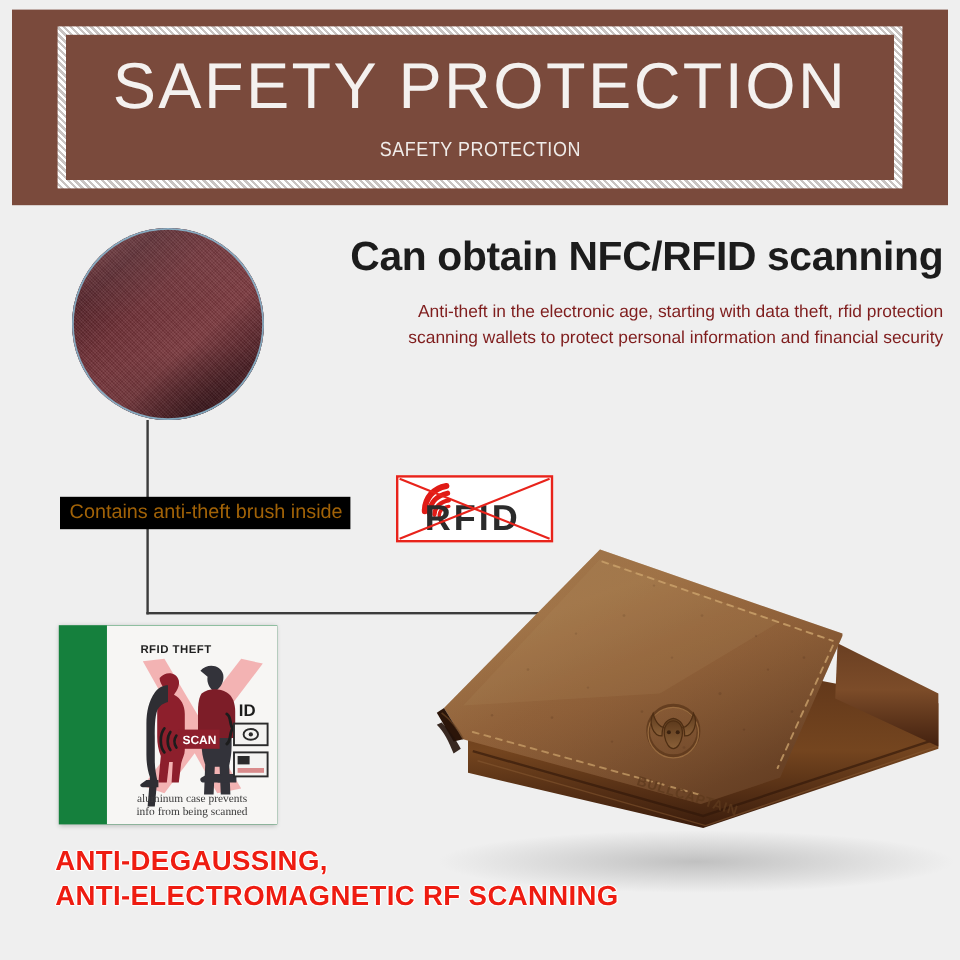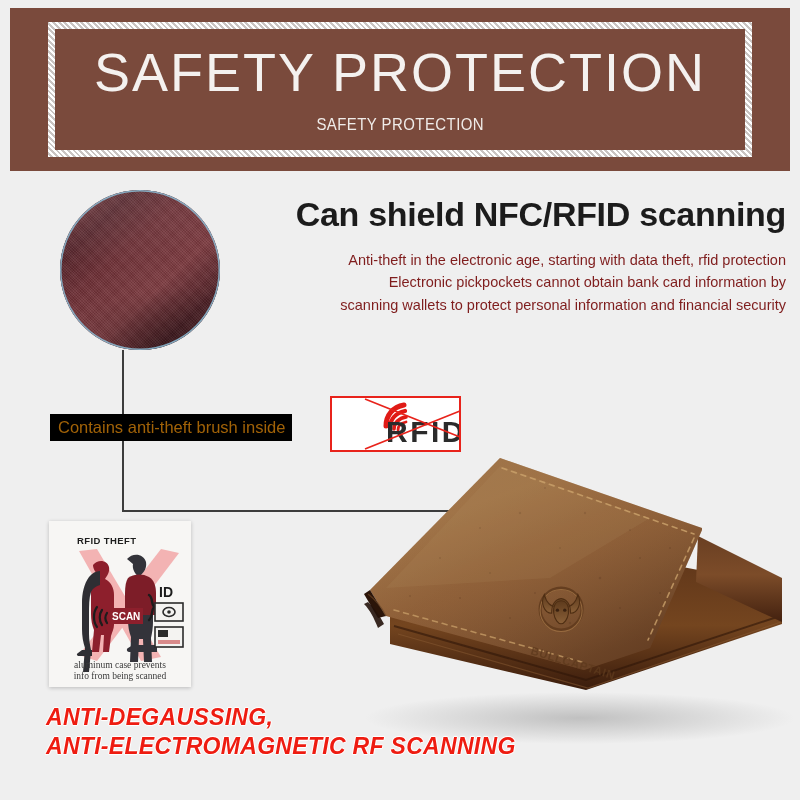--- a/index.html
+++ b/index.html
@@ -202,34 +202,34 @@
   #rfid-logo {
     position: absolute;
     left: 330px;
     top: 396px;
     width: 131px;
     height: 56px;
     background: #ffffff;
     border: 2px solid #e8231b;
     box-sizing: border-box;
     overflow: hidden;
-    padding-left: 32px;
   }
   #rfid-logo svg { display: block; }
 
   
   #theft-card {
     position: absolute;
     left: 49px;
     top: 521px;
     width: 142px;
     height: 166px;
     background: #15803d;
     box-shadow: 0 1px 4px rgba(0,0,0,0.22);
     overflow: hidden;
+    padding-left: 40px;
   }
   #theft-card svg { display: block; }
 
   
   #wallet {
     position: absolute;
     left: 350px;
     top: 418px;
     width: 452px;
     height: 330px;
@@ -250,21 +250,20 @@
     letter-spacing: 0.3px;
     white-space: nowrap;
     -webkit-text-stroke: 0.9px #ffffff;
     paint-order: stroke fill;
     text-shadow:
       0 0 1px #ffffff,
       1px 0 1px #ffffff,
       -1px 0 1px #ffffff,
       0 1px 1px #ffffff,
       0 -1px 1px #ffffff;
-    font-style: italic;
   }
 </style>
 </head>
 <body>
 
 <div id="page">
 
   <div id="header-banner">
     <div id="header-frame">
       <div id="header-frame-inner">
@@ -279,24 +278,23 @@
     <div class="fabric-layer fabric-weave"></div>
     <div class="fabric-layer fabric-shade"></div>
   </div>
   <div id="fabric-ring"></div>
 
   <div id="callout-vline"></div>
   <div id="callout-hline"></div>
   <div id="callout-dot"></div>
 
   <div id="headline-block">
-    <div id="headline-2">Can shield NFC/RFID scanning</div>
+    <div id="headline-2">Can obtain NFC/RFID scanning</div>
     <div id="body-copy">
       <div>Anti-theft in the electronic age, starting with data theft, rfid protection</div>
-      <div>Electronic pickpockets cannot obtain bank card information by</div>
       <div>scanning wallets to protect personal information and financial  security</div>
     </div>
   </div>
 
   <div id="brush-label">Contains anti-theft brush inside</div>
 
   <div id="rfid-logo">
     <svg width="127" height="52" viewBox="0 0 127 52" xmlns="http://www.w3.org/2000/svg">
       <g fill="none" stroke="#e01b16">
         <path d="M22 28 C22 17, 29 9, 40 7" stroke-width="5" stroke-linecap="round"></path>

